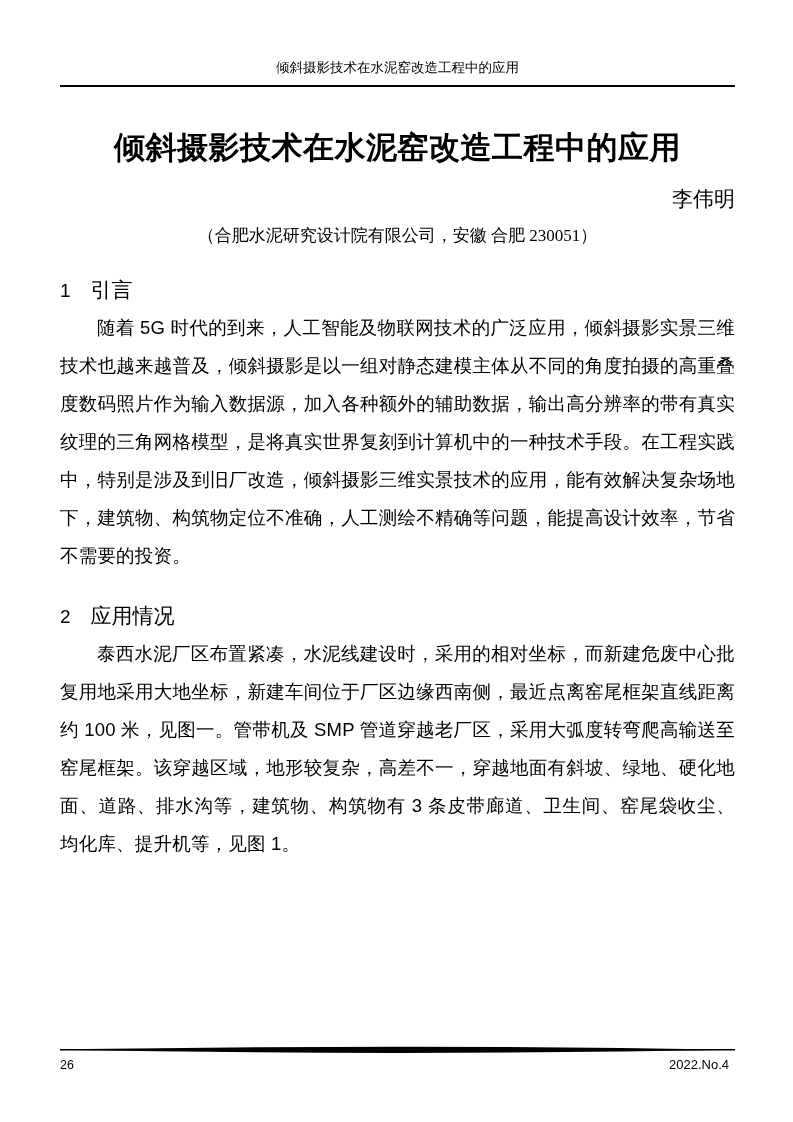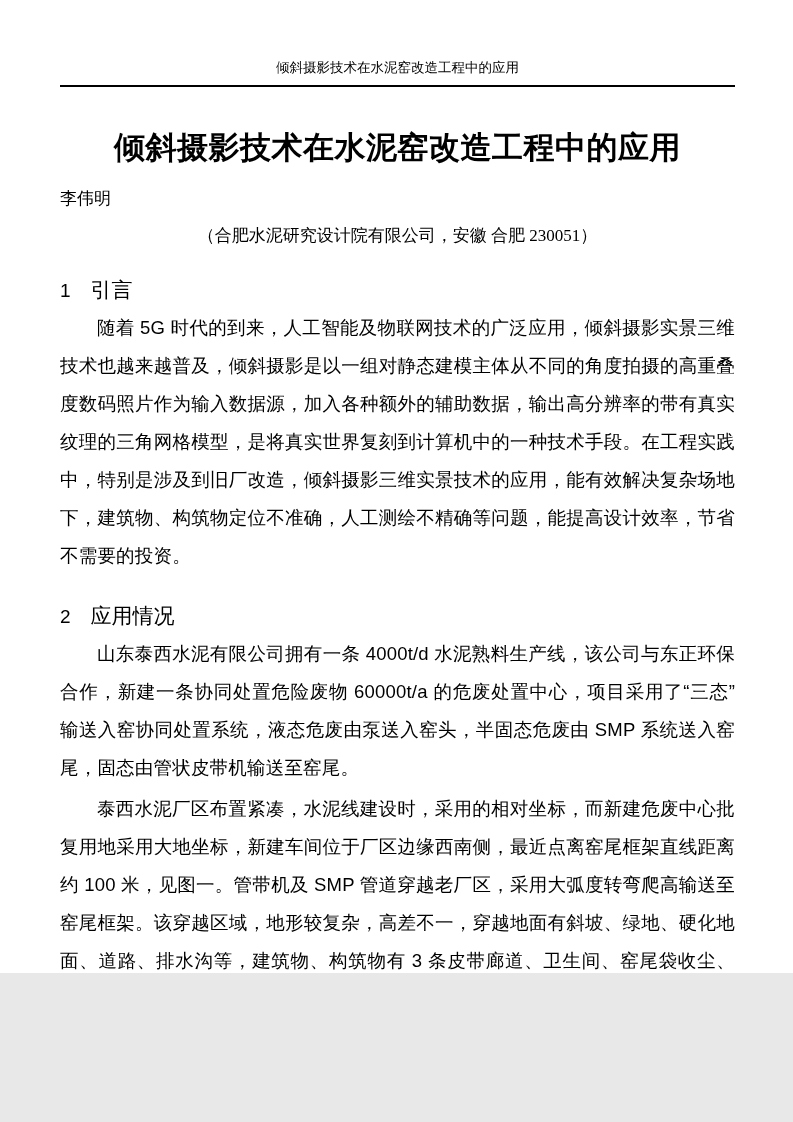--- a/index.html
+++ b/index.html
@@ -1,19 +1,19 @@
 <!DOCTYPE html>
 <html lang="zh"><head>
 <meta charset="utf-8">
 <style>
   html, body { margin: 0; padding: 0; background: #e8e8e8; }
   .page {
     position: relative;
     width: 793px;
-    height: 973px;
+    height: 1122px;
     margin: 0 auto;
     background: var(--page-bg, #ffffff);
     color: var(--text-color, #000000);
     font-family: "Liberation Sans", sans-serif;
     overflow: hidden;
     box-sizing: border-box;
     padding: 0 58px 0 60px;
   }
   .running-header {
     margin-top: 58px;
@@ -28,23 +28,23 @@
     margin: 38px 0 0 0;
     text-align: center;
     font-size: 31px;
     font-weight: 700;
     line-height: 46px;
     letter-spacing: 0.5px;
     font-family: "Liberation Sans", sans-serif;
   }
   .author {
     margin-top: 16px;
-    text-align: left;
+    text-align: right;
     font-family: "Liberation Serif", serif;
-    font-size: 17px;
+    font-size: 21px;
     line-height: 24px;
   }
   .affiliation {
     margin-top: 12px;
     text-align: center;
     font-family: "Liberation Serif", serif;
     font-size: 17px;
     line-height: 26px;
   }
   .section-heading {
@@ -108,21 +108,20 @@
   <h2 class="section-heading">
     <span class="sec-num">1</span><span>引言</span>
   </h2>
 
   <p class="body-par">随着 5G 时代的到来，人工智能及物联网技术的广泛应用，倾斜摄影实景三维技术也越来越普及，倾斜摄影是以一组对静态建模主体从不同的角度拍摄的高重叠度数码照片作为输入数据源，加入各种额外的辅助数据，输出高分辨率的带有真实纹理的三角网格模型，是将真实世界复刻到计算机中的一种技术手段。在工程实践中，特别是涉及到旧厂改造，倾斜摄影三维实景技术的应用，能有效解决复杂场地下，建筑物、构筑物定位不准确，人工测绘不精确等问题，能提高设计效率，节省不需要的投资。</p>
 
   <h2 class="section-heading">
     <span class="sec-num">2</span><span>应用情况</span>
   </h2>
 
-  <p class="body-par">山东泰西水泥有限公司拥有一条 4000t/d 水泥熟料生产线，该公司与东正环保合作，新建一条协同处置危险废物 60000t/a 的危废处置中心，项目采用了“三态”输送入窑协同处置系统，液态危废由泵送入窑头，半固态危废由 SMP 系统送入窑尾，固态由管状皮带机输送至窑尾。</p>
 
   <p class="body-par">泰西水泥厂区布置紧凑，水泥线建设时，采用的相对坐标，而新建危废中心批复用地采用大地坐标，新建车间位于厂区边缘西南侧，最近点离窑尾框架直线距离约 100 米，见图一。管带机及 SMP 管道穿越老厂区，采用大弧度转弯爬高输送至窑尾框架。该穿越区域，地形较复杂，高差不一，穿越地面有斜坡、绿地、硬化地面、道路、排水沟等，建筑物、构筑物有 3 条皮带廊道、卫生间、窑尾袋收尘、均化库、提升机等，见图 1。</p>
 
   <footer class="page-footer">
     <svg class="footer-rule-svg" viewBox="0 0 675 9" preserveAspectRatio="none" aria-hidden="true">
       <rect x="0" y="3" width="675" height="1.5" fill="currentColor"></rect>
       <path d="M0,3.8 Q337.5,-2.5 675,3.8 Q337.5,10 0,3.8 Z" fill="currentColor"></path>
     </svg>
     <div class="footer-row">
       <span class="footer-page-num">26</span>

